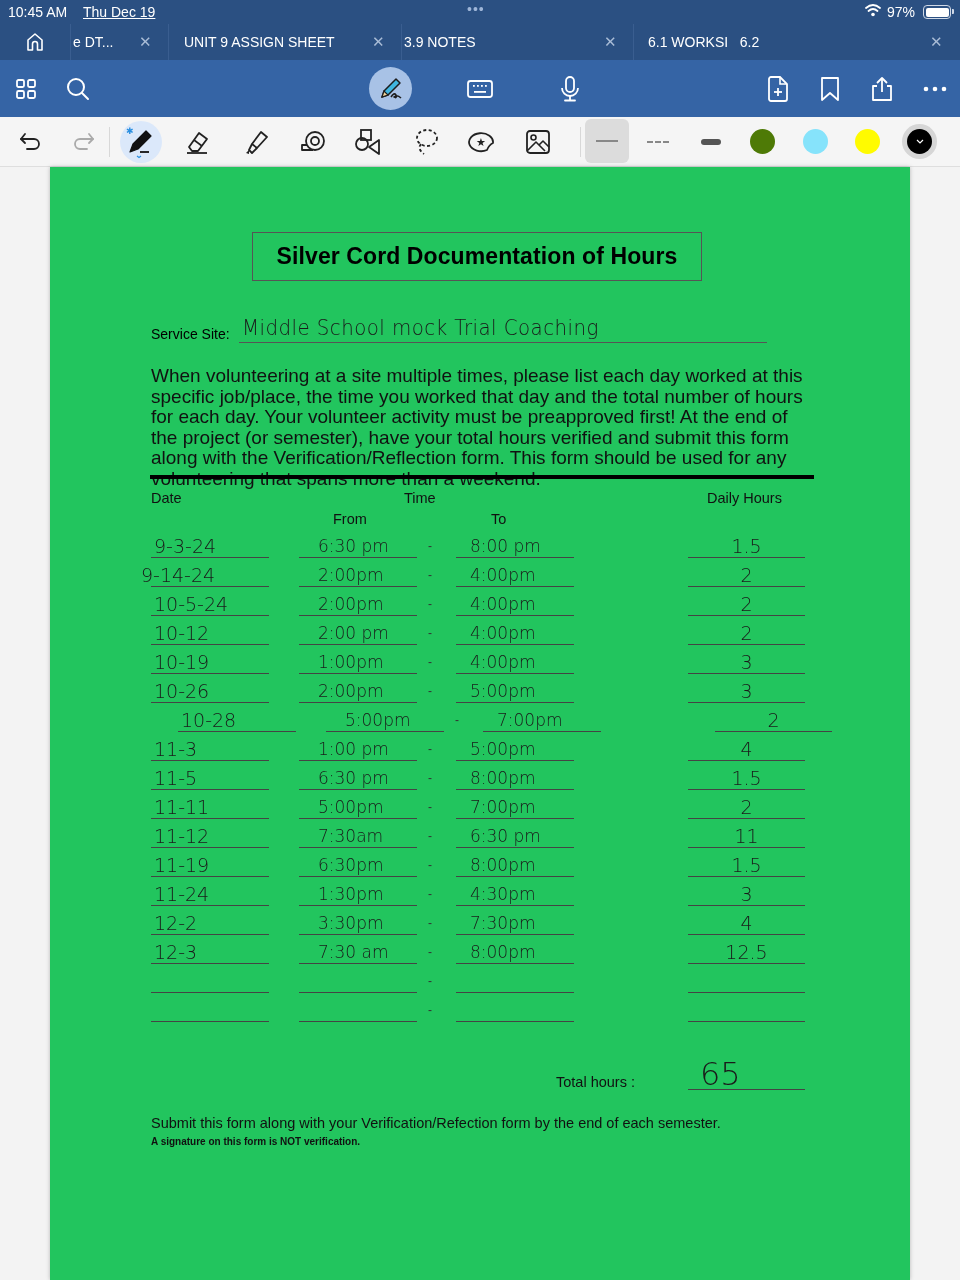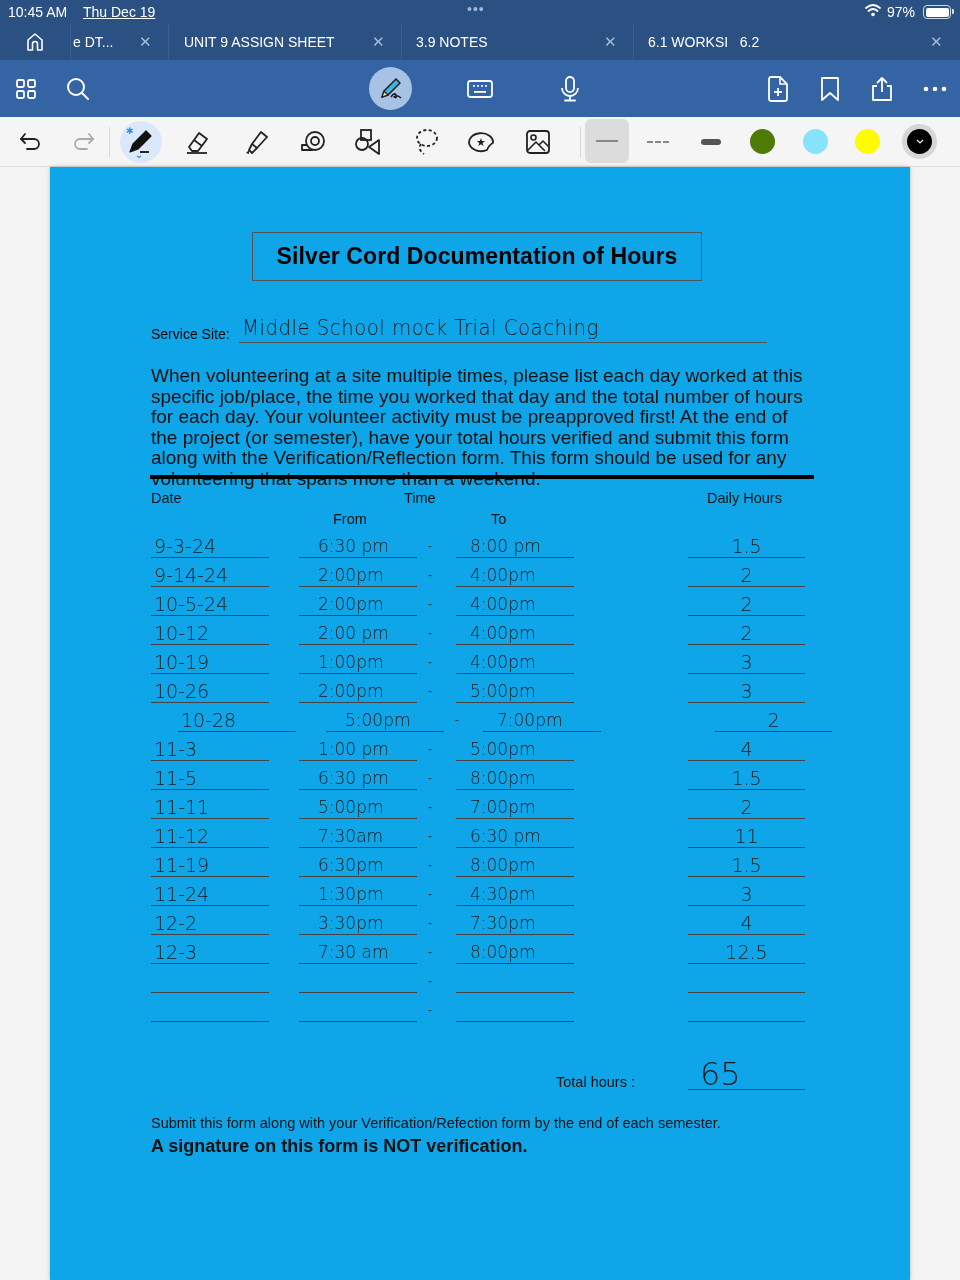--- a/index.html
+++ b/index.html
@@ -31,41 +31,41 @@
   
   .drawbar { position: absolute; left: 0; top: 117px; width: 960px; height: 50px; background: #f5f5f5; border-bottom: 1px solid #dedede; }
   .drawbar .tool { position: absolute; top: 9px; width: 32px; height: 32px; display: flex; align-items: center; justify-content: center; }
   .drawbar .sep { position: absolute; top: 10px; width: 1px; height: 30px; background: #d8d8d8; }
   .pen-active { position: absolute; left: 120px; top: 4px; width: 42px; height: 42px; border-radius: 50%; background: #dbe8fa; }
   .stroke-solid { position: absolute; left: 585px; top: 2px; width: 44px; height: 44px; border-radius: 6px; background: #dcdcdc; }
   .swatch { position: absolute; top: 12px; width: 25px; height: 25px; border-radius: 50%; }
   .swatch-black-ring { position: absolute; left: 902px; top: 7px; width: 35px; height: 35px; border-radius: 50%; background: #d6d6d6; }
 
   
-  .page { position: absolute; left: 50px; top: 167px; width: 860px; height: 1113px; background: #0ea5e9; box-shadow: 0 0 4px rgba(0,0,0,0.25); }
+  .page { position: absolute; left: 50px; top: 167px; width: 860px; height: 1113px; background: #22c55e; box-shadow: 0 0 4px rgba(0,0,0,0.25); }
   .doc-title-box { position: absolute; left: 202px; top: 65px; width: 450px; height: 49px; border: 1px solid #555; display: flex; align-items: center; justify-content: center; }
   .doc-title { font-family: "Liberation Sans", sans-serif; font-weight: bold; font-size: 23px; color: #000; letter-spacing: 0.1px; }
   .service-label { position: absolute; left: 101px; top: 159px; font-size: 14px; color: #000; }
   .service-line { position: absolute; left: 189px; top: 175px; width: 528px; height: 1px; background: #555; }
   .hand { font-family: "DejaVu Sans", sans-serif; font-weight: 200; color: #1a1a1a; font-stretch: condensed; }
   .service-value { position: absolute; left: 192px; top: 148px; font-size: 22px; letter-spacing: 0.5px; transform: scaleX(0.9); transform-origin: left; }
   .intro { position: absolute; left: 101px; top: 199px; width: 660px; font-size: 19px; line-height: 20.6px; color: #111; }
   .thick-rule { position: absolute; left: 100px; top: 308px; width: 664px; height: 4px; background: #000; }
   .colh { position: absolute; font-size: 14.5px; color: #111; }
 
   .row { position: absolute; left: 0; width: 860px; height: 29px; }
   .cell-line { position: absolute; bottom: 0; height: 1px; background: #444; }
   .cell-text { position: absolute; bottom: 1px; font-size: 19px; white-space: nowrap; line-height: 22px; }
   .dash { position: absolute; font-size: 12px; color: #333; }
 
   .total-label { position: absolute; left: 506px; top: 907px; font-size: 14.5px; color: #111; text-align: right; }
   .total-line { position: absolute; left: 638px; top: 922px; width: 117px; height: 1px; background: #444; }
   .total-value { position: absolute; left: 650px; top: 888px; font-size: 32px; }
   .footer1 { position: absolute; left: 101px; top: 948px; font-size: 14.5px; color: #111; }
-  .footer2 { position: absolute; left: 101px; top: 969px; font-size: 18px; font-weight: bold; color: #111; }
+  .footer2 { position: absolute; left: 101px; top: 969px; font-size: 10px; font-weight: bold; color: #111; }
 </style>
 </head>
 <body>
 
 <div class="topbar">
   <div class="status">
     <span class="time">10:45 AM</span>
     <span class="date">Thu Dec 19</span>
     <span class="dots">•••</span>
     <svg class="wifi" viewBox="0 0 16 14">
@@ -87,21 +87,21 @@
     </div>
     <div class="tab" style="left:70px; width:98px;">
       <span class="label" style="margin-left:2px;">e DT...</span>
       <span class="close" style="left:68px;">✕</span>
     </div>
     <div class="tab" style="left:168px; width:233px;">
       <span class="label" style="margin-left:15px;">UNIT 9 ASSIGN SHEET</span>
       <span class="close" style="left:203px;">✕</span>
     </div>
     <div class="tab" style="left:401px; width:232px;">
-      <span class="label" style="margin-left:14px;">3.9 NOTES</span>
+      <span class="label" style="margin-left:2px;">3.9 NOTES</span>
       <span class="close" style="left:202px;">✕</span>
     </div>
     <div class="tab" style="left:633px; width:327px;">
       <span class="label" style="margin-left:14px; white-space:pre;">6.1 WORKSI   6.2</span>
       <span class="close" style="left:296px;">✕</span>
     </div>
   </div>
 </div>
 
 <div class="ribbon">
@@ -292,21 +292,21 @@
         <div class="cell-line" style="left:249px;width:118px;"></div>
         <span class="cell-text hand" style="left:268px;font-size:17px;">6:30 pm</span>
         <span class="dash" style="left:378px;top:10px;">-</span>
         <div class="cell-line" style="left:406px;width:118px;"></div>
         <span class="cell-text hand" style="left:420px;font-size:17px;">8:00 pm</span>
         <div class="cell-line" style="left:638px;width:117px;"></div>
         <span class="cell-text hand" style="left:638px;width:117px;text-align:center;">1.5</span>
       </div>
       <div class="row" style="top: 391px;">
         <div class="cell-line" style="left:101px;width:118px;"></div>
-        <span class="cell-text hand" style="left:104px;text-align:center;">9-14-24</span>
+        <span class="cell-text hand" style="left:91px;text-align:center;">9-14-24</span>
         <div class="cell-line" style="left:249px;width:118px;"></div>
         <span class="cell-text hand" style="left:268px;font-size:17px;">2:00pm</span>
         <span class="dash" style="left:378px;top:10px;">-</span>
         <div class="cell-line" style="left:406px;width:118px;"></div>
         <span class="cell-text hand" style="left:420px;font-size:17px;">4:00pm</span>
         <div class="cell-line" style="left:638px;width:117px;"></div>
         <span class="cell-text hand" style="left:638px;width:117px;text-align:center;">2</span>
       </div>
       <div class="row" style="top: 420px;">
         <div class="cell-line" style="left:101px;width:118px;"></div>

